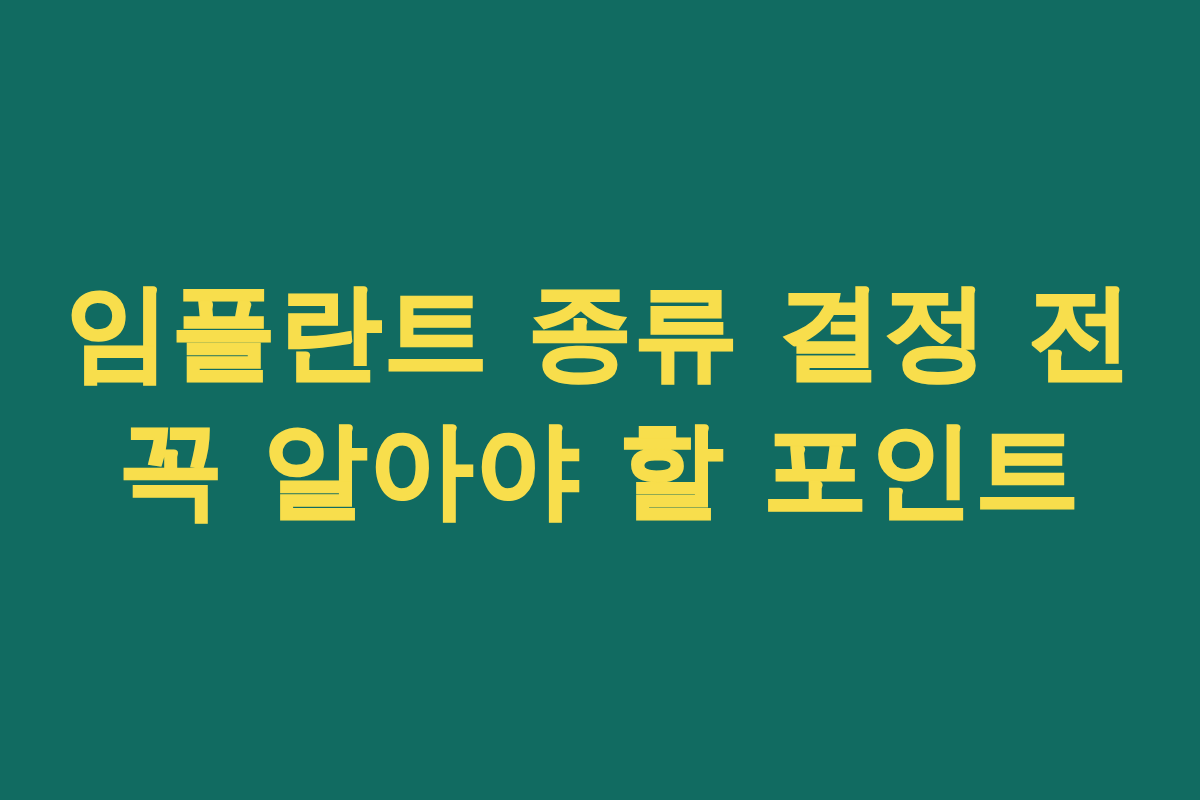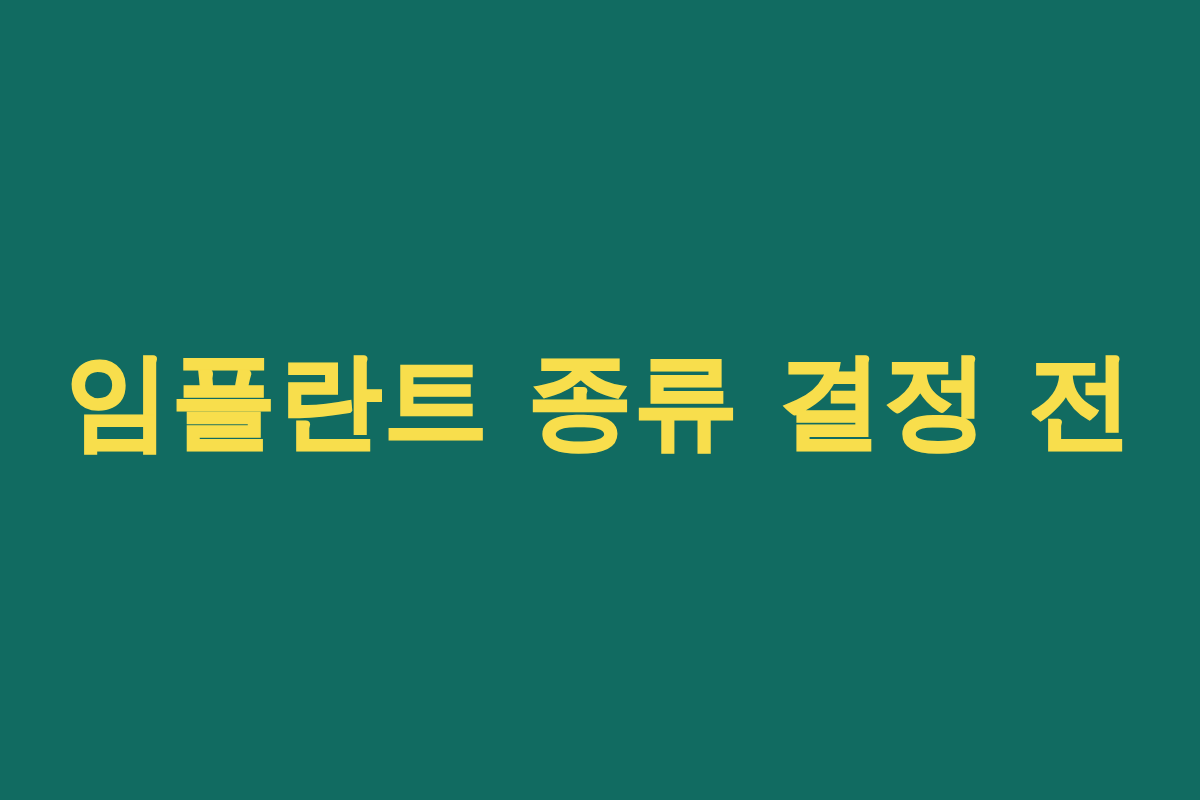--- a/index.html
+++ b/index.html
@@ -65,16 +65,17 @@
 </style>
 </head>
 <body>
 
 <div id="banner" style="background-color: rgb(17, 107, 97);">
 
   <div id="headline">
 
     <span class="headline-line line-1" style="color: rgb(248, 222, 76); -webkit-text-stroke-color: rgb(248, 222, 76);">임플란트 종류 결정 전</span>
 
+    <span class="headline-line line-2" style="color: rgb(248, 222, 76); -webkit-text-stroke-color: rgb(248, 222, 76);">꼭 알아야 할 포인트</span>
 
   </div>
 
 </div>
 
 </body></html>

